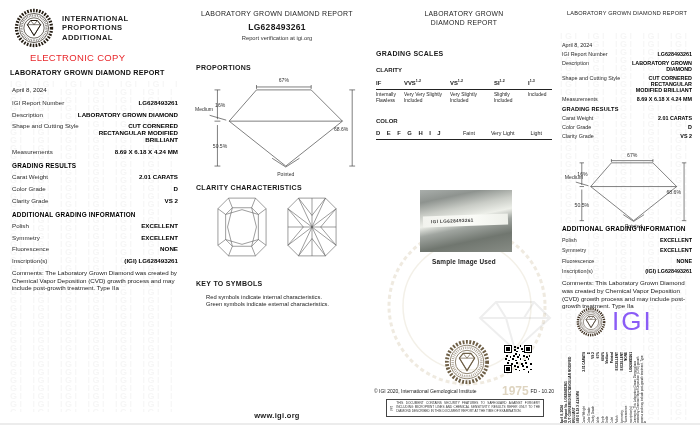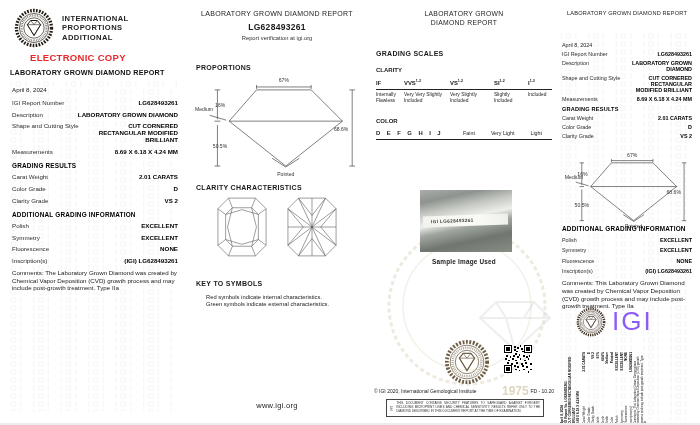--- a/index.html
+++ b/index.html
@@ -11,39 +11,39 @@
   .wm { position:absolute; overflow:hidden; font-weight:bold; font-size:9px; line-height:8px;
         letter-spacing:2.5px; word-spacing:3px; color:rgba(90,90,90,0.055); word-break:break-all;
         user-select:none; z-index:0; }
 
   .panel { position:absolute; z-index:1; }
 
   
   #p1 { left:10px; top:6px; width:172px; height:414px; }
   .logo-row { position:absolute; left:4px; top:2px; display:flex; gap:8px; align-items:center; }
   .inst-name div { font-size:7.6px; font-weight:bold; letter-spacing:0.4px; line-height:9.5px; color:#242424; }
-  .ecopy { position:absolute; left:20px; top:46px; font-size:9.5px; font-weight:bold; color:#e8282c; letter-spacing:0.3px; }
+  .ecopy { position:absolute; left:20px; top:46px; font-size:9.5px; font-weight:normal; color:#e8282c; letter-spacing:0.3px; }
   .rep-title { position:absolute; left:0px; top:62px; font-size:7.2px; font-weight:bold; letter-spacing:0.2px; color:#111; }
   .fields { position:absolute; left:2px; top:80px; width:166px; font-size:6.2px; }
   .date { margin-bottom:6px; color:#222; }
   .frow { display:flex; justify-content:space-between; gap:5px; margin:4.6px 0; }
   .fl { color:#2b2b2b; white-space:nowrap; }
   .fv { font-weight:bold; color:#000; text-align:right; max-width:62%; }
   .sect { font-weight:bold; font-size:6.4px; margin:7px 0 4px 0; color:#000; letter-spacing:0.2px; }
   .comments { margin-top:5px; font-size:6.2px; line-height:7.6px; color:#222; }
 
   
   #p2 { left:188px; top:6px; width:178px; height:414px; text-align:center; }
   .p2-title { font-size:7px; letter-spacing:0.3px; color:#222; margin-top:4px; }
   .p2-num { font-size:8.5px; font-weight:bold; margin-top:5px; letter-spacing:0.3px; }
   .p2-verif { font-size:5.8px; color:#333; margin-top:3px; }
   .p2-sect { position:absolute; left:8px; font-size:7px; font-weight:bold; letter-spacing:0.3px; text-align:left; }
   .plots { position:absolute; left:0; top:190px; width:178px; display:flex; justify-content:center; gap:18px; }
   .keytext { position:absolute; left:18px; top:288px; text-align:left; font-size:5.8px; line-height:7.2px; color:#222; }
-  .weburl { position:absolute; left:0; top:395px; width:178px; font-weight:normal; font-size:7.5px; letter-spacing:0.3px; }
+  .weburl { position:absolute; left:0; top:405px; width:178px; font-weight:bold; font-size:7.5px; letter-spacing:0.3px; }
 
   
   #p3 { left:372px; top:6px; width:184px; height:414px; }
   .p3-title { text-align:center; font-size:6.8px; line-height:8.5px; letter-spacing:0.3px; color:#222; margin-top:4px; }
   .p3-sect { font-size:7px; font-weight:bold; letter-spacing:0.3px; }
   .scales { position:absolute; left:4px; top:44px; width:176px; }
   .sub { font-size:6px; font-weight:bold; margin:10px 0 6px 0; }
   .cgrid { display:grid; grid-template-columns: 28px 46px 44px 34px 22px; }
   .cg { font-size:5.9px; font-weight:bold; }
   .cg sup { font-size:3.6px; }

